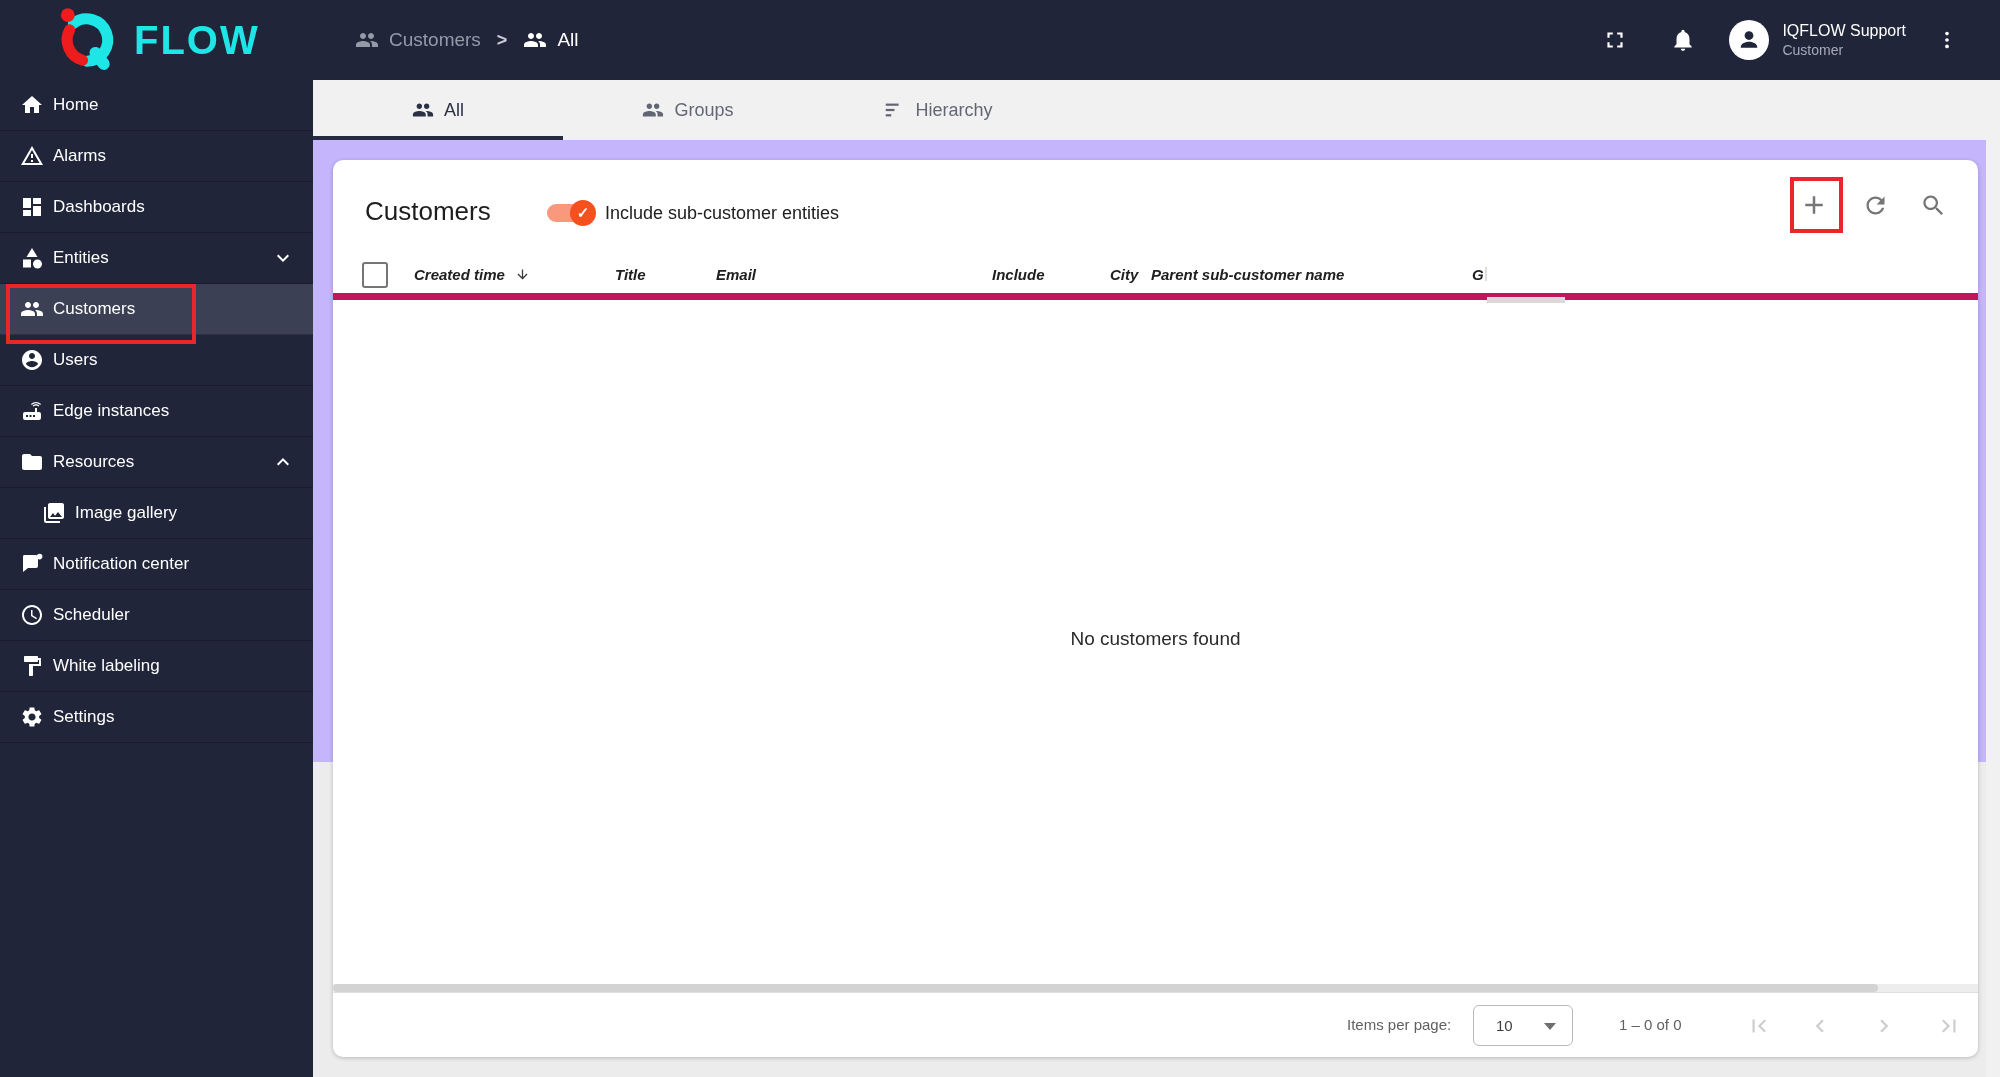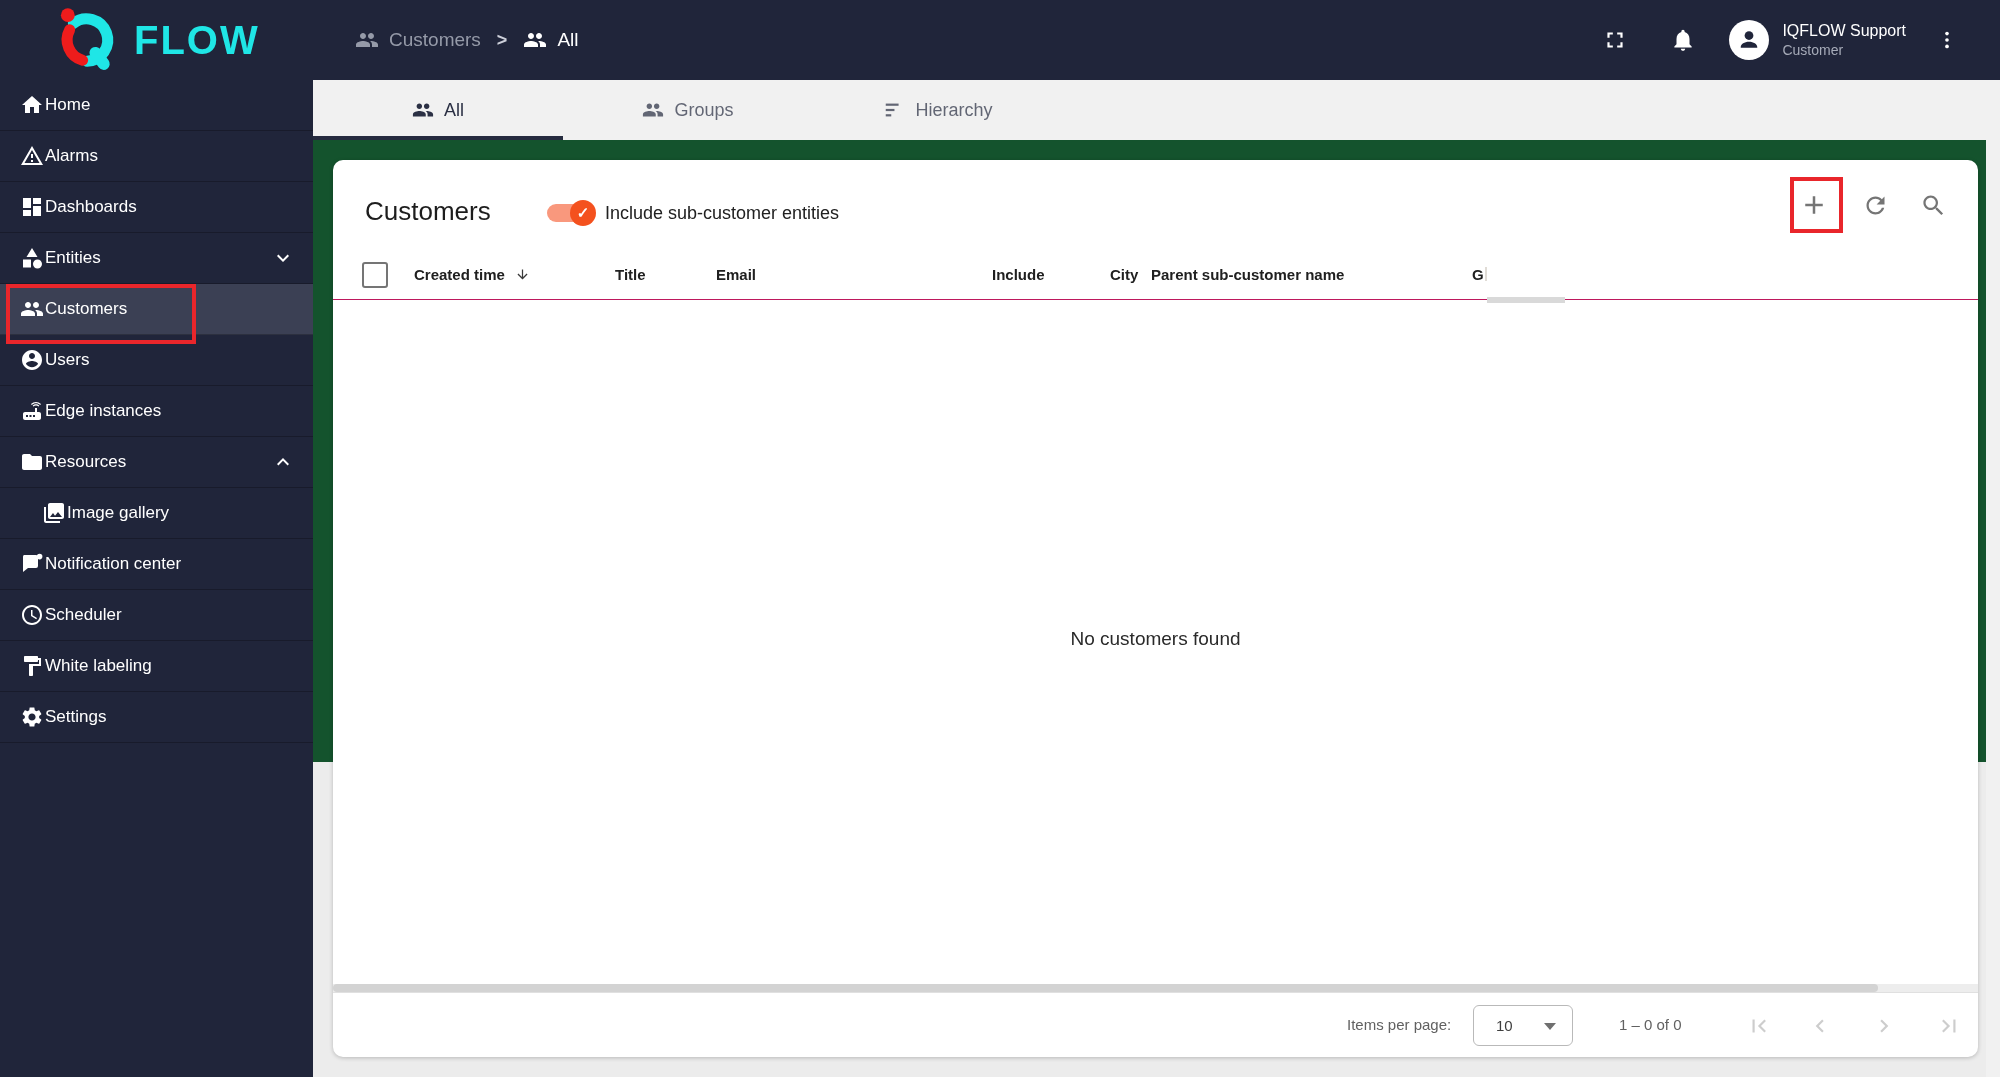--- a/index.html
+++ b/index.html
@@ -1,18 +1,18 @@
 <!DOCTYPE html>
 <html><head>
 <meta charset="utf-8">
 <style>
   * { box-sizing: border-box; margin: 0; padding: 0; }
   html,body { width:2000px; height:1077px; }
   body { font-family:"Liberation Sans", sans-serif; background:#ececec; overflow:hidden; }
-  .root { position:relative; width:2000px; height:762px; background:#14532d;padding-left:31px; }
+  .root { position:relative; width:2000px; height:762px; background:#c4b5fd;padding-left:31px; }
 
   
   .topbar { position:absolute; left:0; top:0; width:2000px; height:80px; background:#20253a; z-index:5; }
   .logo { position:absolute; left:52px; top:7px; height:66px; display:flex; align-items:center; }
   .logo-text { color:#1fe6e6; font-size:40px; font-weight:bold; letter-spacing:2px; margin-left:8px; }
   .breadcrumb { position:absolute; left:355px; top:0; height:80px; display:flex; align-items:center; font-size:19px; }
   .crumb { display:flex; align-items:center; gap:10px; cursor:pointer; }
   .crumb.inactive { color:#959aa8; }
   .crumb.active { color:#ffffff; }
   .crumb-sep { color:#cdd0da; font-weight:bold; font-size:18px; margin:0 16px; }
@@ -20,21 +20,21 @@
   .icon-btn { background:none; border:none; color:#fff; cursor:pointer; display:flex; align-items:center; justify-content:center; }
   .avatar { width:40px; height:40px; border-radius:50%; background:#ffffff; display:flex; align-items:center; justify-content:center; color:#20253a; }
   .user-text { margin-left:13px; line-height:1.35; }
   .user-name { font-size:16px; color:#ffffff; }
   .user-role { font-size:14px; color:#a6abb8; }
 
   
   .sidebar { position:absolute; left:0; top:80px; width:313px; height:997px; background:#20253a; z-index:4; }
   .nav-item { position:relative; height:51px; display:flex; align-items:center; padding-left:20px; color:#ffffff; font-size:17px; font-weight:500; border-bottom:1px solid rgba(0,0,0,0.25); cursor:pointer; }
   .nav-item .nico { width:24px; height:24px; flex:0 0 24px; }
-  .nav-item .nlabel { margin-left:1px; white-space:nowrap; }
+  .nav-item .nlabel { margin-left:9px; white-space:nowrap; }
   .nav-item.selected { background:#3b4054; }
   .nav-item.indent { padding-left:42px; }
   .nav-chevron { position:absolute; right:18px; width:24px; height:24px; }
 
   
   .annot { position:absolute; border:4px solid #e9262b; z-index:50; pointer-events:none; }
   .annot-sidebar { left:6px; top:284px; width:190px; height:60px; }
   .annot-plus { left:1790px; top:177px; width:53px; height:56px; }
 
   
@@ -48,21 +48,21 @@
   .card-title { position:absolute; left:32px; top:36px; font-size:26px; color:#1d1d1d; }
   .toggle { position:absolute; left:214px; top:44px; width:46px; height:18px; background:#f9987d; border-radius:9px; cursor:pointer; }
   .toggle-thumb { position:absolute; right:-3px; top:-4px; width:26px; height:26px; border-radius:50%; background:#f4511e; color:#fff; font-size:15px; font-weight:bold; display:flex; align-items:center; justify-content:center; }
   .toggle-label { position:absolute; left:272px; top:43px; font-size:18px; color:#212121; }
   .card-action { position:absolute; top:25px; width:40px; height:40px; background:none; border:none; color:#757575; cursor:pointer; display:flex; align-items:center; justify-content:center; }
   .act-plus { left:1461px; }
   .act-refresh { left:1522px; }
   .act-search { left:1580px; }
 
   
-  .thead { position:absolute; left:0; top:90px; width:100%; height:50px; border-bottom:1px solid #be185d; }
+  .thead { position:absolute; left:0; top:90px; width:100%; height:50px; border-bottom:7px solid #be185d;font-style:italic; }
   .th { position:absolute; top:0; height:50px; line-height:50px; font-size:15px; font-weight:bold; color:#202020; white-space:nowrap; cursor:pointer; }
   .th-check { position:absolute; left:29px; top:12px; width:26px; height:26px; border:2px solid #757575; border-radius:3px; background:#fff; cursor:pointer; }
   .th-created { left:81px; } .th-title { left:282px; } .th-email { left:375px;margin-left:8px; }
   .th-country { left:659px; } .th-city { left:777px; } .th-parent { left:818px; } .th-trunc { left:1139px; }
   .sort-arrow { display:inline-block; width:15px; height:15px; margin-left:10px; vertical-align:-2px; color:#3a3a3a; }
   .trunc-mark { display:inline-block; width:2px; height:14px; background:#e0dcd6; margin-left:1px; vertical-align:-1px; }
   .hdr-indicator { position:absolute; left:1154px; top:137px; width:78px; height:6px; background:#d9d9d9; }
 
   .empty-msg { position:absolute; left:0; top:468px; width:100%; text-align:center; font-size:19px; color:#2a2a2a; }
 

